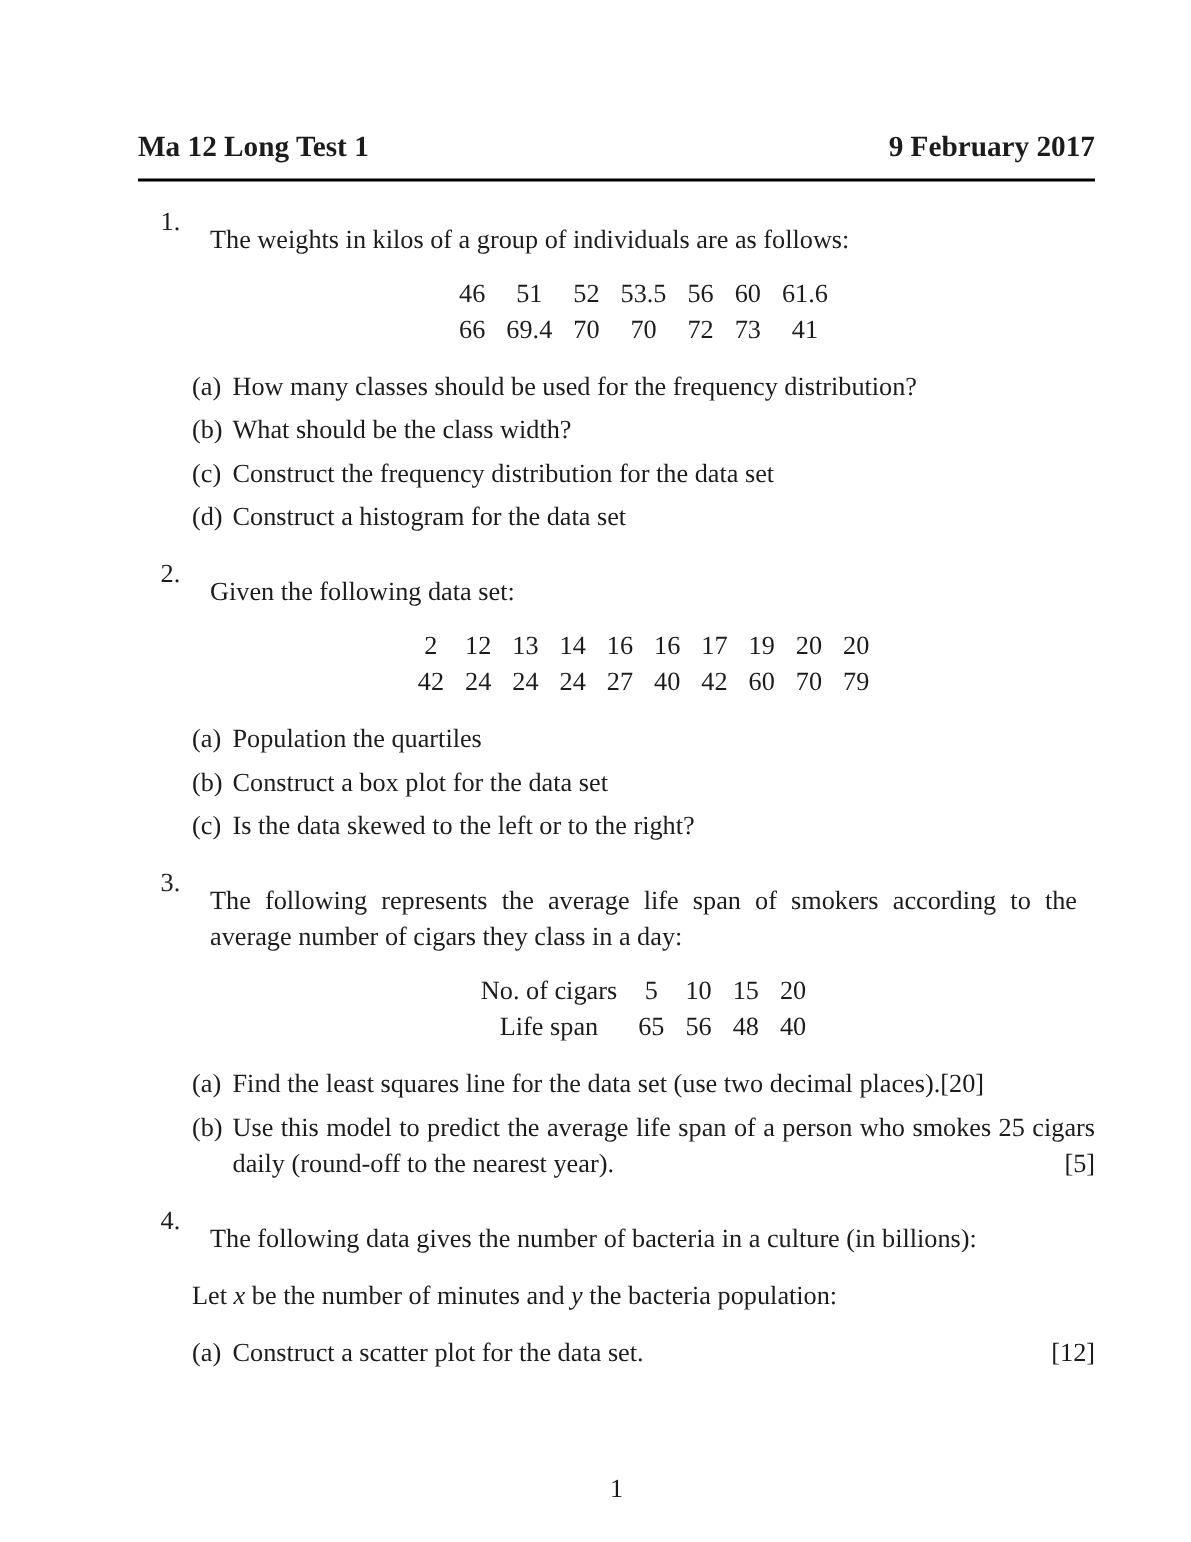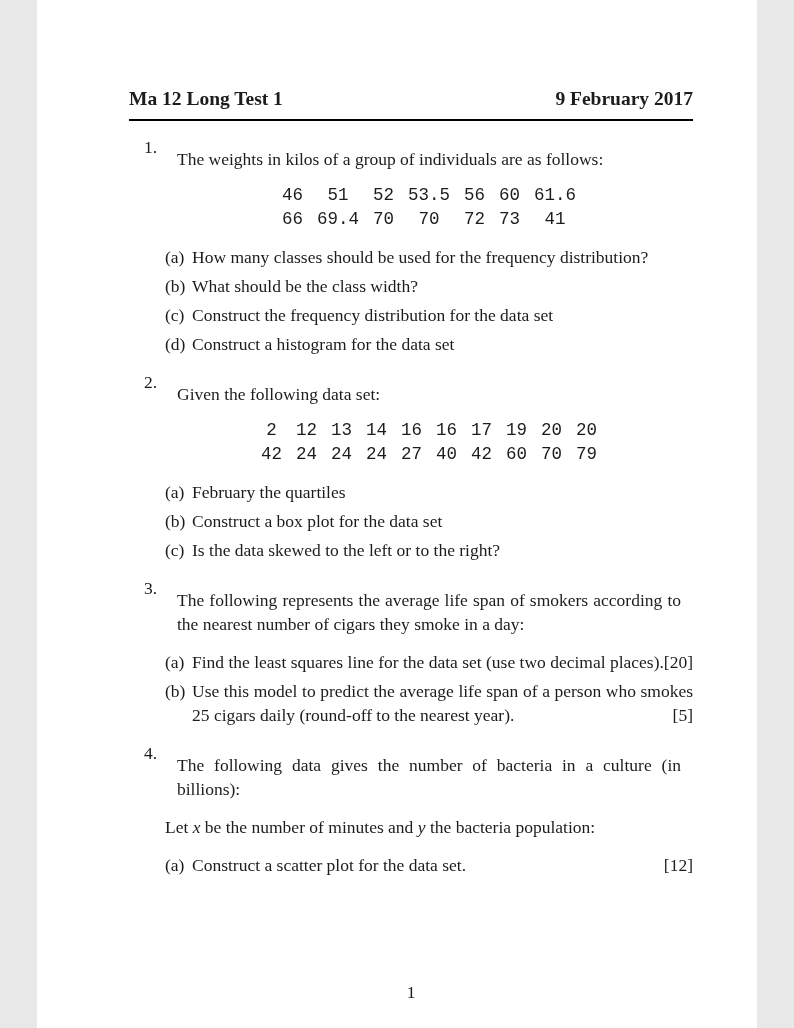--- a/index.html
+++ b/index.html
@@ -1,18 +1,18 @@
 <!DOCTYPE html>
 <html><head>
 <meta charset="utf-8">
 <style>
   html, body { margin: 0; padding: 0; background: #e8e8e8; }
   .page {
     position: relative;
-    width: 720px;
+    width: 794px;
     height: 1028px;
     margin: 0 auto;
     background: #ffffff;
     box-sizing: border-box;
     padding: 88px 64px 0 92px;
     font-family: "Liberation Serif", "DejaVu Serif", serif;
     font-size: 17.5px;
     line-height: 24px;
     color: #1c1c1c;
     overflow: hidden;
@@ -24,21 +24,21 @@
     font-weight: bold;
     font-size: 19.5px;
     line-height: 22px;
     padding-bottom: 9px;
     border-bottom: 2px solid #000000;
   }
   .question { display: flex; margin: 14px 0 0 15px; }
   .q-num { flex: 0 0 21px; width: 21px; }
   .q-body { flex: 1 1 auto; min-width: 0; }
   .q-text { margin: 12px; text-align: justify; }
-  .data-table { margin: 0 auto; border-collapse: collapse; font-family: Liberation Mono, monospace; }
+  .data-table { margin: 0 auto; border-collapse: collapse; }
   .data-table td { padding: 0 7px; text-align: center; line-height: 24px; white-space: nowrap; }
   .parts { margin-top: 14px; }
   .part { display: flex; margin-top: 5px; }
   .part:first-child { margin-top: 0; }
   .part-label { flex: 0 0 27px; width: 27px; }
   .part-text { flex: 1 1 auto; position: relative; text-align: justify; min-width: 0; }
   .mark-right { position: absolute; right: 0; bottom: 0; }
   .note { margin: 14px 0 0 0; }
   .var { font-style: italic; }
   .page-number {
@@ -134,38 +134,56 @@
               <td>42</td>
               <td>60</td>
               <td>70</td>
               <td>79</td>
         </tr>
       </tbody>
         </table>
       <div class="parts">
         <div class="part">
             <span class="part-label">(a)</span>
-            <span class="part-text">February the quartiles</span>
+            <span class="part-text">Population the quartiles</span>
           </div>
         <div class="part">
             <span class="part-label">(b)</span>
             <span class="part-text">Construct a box plot for the data set</span>
           </div>
         <div class="part">
             <span class="part-label">(c)</span>
             <span class="part-text">Is the data skewed to the left or to the right?</span>
           </div>
       </div>
     </div>
   </section>
 
   <section class="question">
     <div class="q-num">3.</div>
     <div class="q-body">
-      <p class="q-text">The following represents the average life span of smokers according to the nearest number of cigars they smoke in a day:</p>
+      <p class="q-text">The following represents the average life span of smokers according to the average number of cigars they class in a day:</p>
+      <table class="data-table">
+        <tbody>
+            <tr>
+          <td>No. of cigars</td>
+              <td>5</td>
+              <td>10</td>
+              <td>15</td>
+              <td>20</td>
+        </tr>
+        <tr>
+          <td>Life span</td>
+              <td>65</td>
+              <td>56</td>
+              <td>48</td>
+              <td>40</td>
+        </tr>
+      </tbody>
+        </table>
       <div class="parts">
         <div class="part">
             <span class="part-label">(a)</span>
             <span class="part-text"><span>Find the least squares line for the data set (use two decimal places).</span><span class="mark-inline">[20]</span></span>
           </div>
         <div class="part">
             <span class="part-label">(b)</span>
             <span class="part-text"><span>Use this model to predict the average life span of a person who smokes 25 cigars daily (round-off to the nearest year).</span><span class="mark-right">[5]</span></span>
           </div>
       </div>

